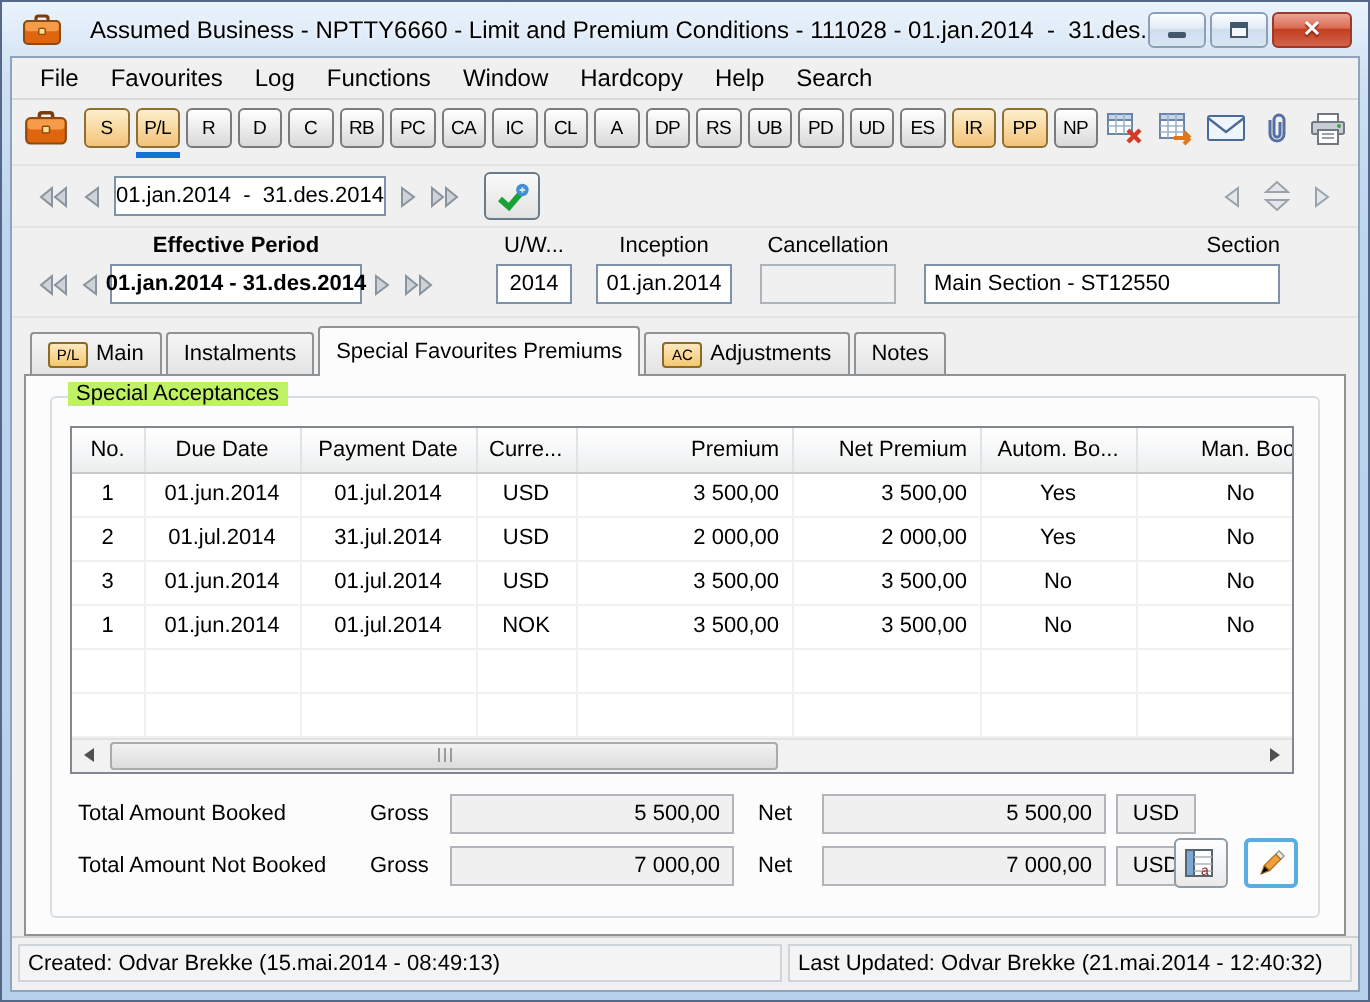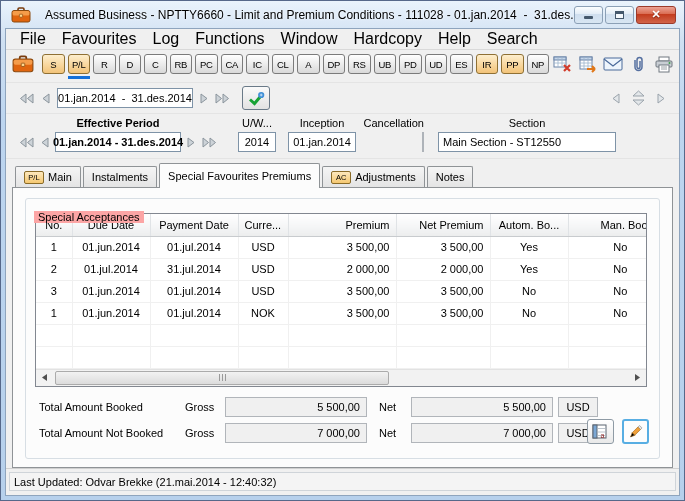--- a/index.html
+++ b/index.html
@@ -19,21 +19,21 @@
           background: linear-gradient(#fbfdfe, #e2ecf6 45%, #cfdeee 46%, #d8e6f3);
           display: flex; align-items: center; justify-content: center; }
   .wbtn.close { width: 40px; border-color: #9c3a2a;
           background: linear-gradient(#eba395, #d96a4f 45%, #c33c1e 46%, #d1644a); }
   .glyph-min { width: 9px; height: 3px; background: #44586c; border-radius: 1px; margin-top: 6px; }
   .glyph-max { width: 9px; height: 8px; border: 1px solid #44586c; border-top-width: 3px; background: #f4f8fc; }
   .glyph-close { color: #fff; font-weight: bold; font-size: 11px; text-shadow: 0 1px 1px #7c2413; }
   
   .app { flex: 1; display: flex; flex-direction: column; background: #f0f0f0; border: 1px solid #8ea4bd; overflow: hidden; }
   
-  .menubar { height: 21px; display: flex; align-items: center; padding-left: 6px; border-bottom: 1px solid #d9d9d9; font-size: 16px; }
+  .menubar { height: 21px; display: flex; align-items: center; padding-left: 6px; border-bottom: 1px solid #d9d9d9; font-size: 12px; }
   .menu-item { padding: 2px 8px; }
   
   .toolbar { height: 33px; display: flex; align-items: flex-start; padding: 4px 0 0 6px; border-bottom: 1px solid #e4e4e4; }
   .tbtn { position: relative; width: 25px; height: 20px; margin-right: 3px; border: 1px solid #7b7b7b; border-radius: 3px;
           background: linear-gradient(#ffffff, #ececec 50%, #d9d9d9);
           display: flex; align-items: center; justify-content: center;
           font-size: 9.5px; letter-spacing: -0.3px; }
   .tbtn.accent { background: linear-gradient(#fdeecd, #f9d9a2 50%, #f2c379); border-color: #8f7034; }
   .tbtn.selected::after { content: ""; position: absolute; left: -1px; right: -1px; bottom: -6px; height: 3px; background: #1670d8; }
   .ticon { width: 24px; height: 20px; margin-right: 4px; display: flex; align-items: center; justify-content: center; }
@@ -45,35 +45,35 @@
   .field.gray { background: #f0f0f0; border-color: #aeb3b9; }
   .navrow .period { width: 136px; margin: 0 4px; }
   .checkbtn { width: 28px; height: 24px; margin-left: 8px; border: 1px solid #6a7a88; border-radius: 3px;
               background: linear-gradient(#fafafa, #e2e2e2); display: flex; align-items: center; justify-content: center; }
   .spacer { flex: 1; }
   .rightnav { display: flex; align-items: center; gap: 6px; }
   
   .headerrow { height: 45px; display: flex; align-items: flex-end; padding: 2px 8px 6px; border-bottom: 1px solid #e4e4e4; }
   .fgroup { display: flex; flex-direction: column; }
   .flabel { text-align: center; margin-bottom: 3px; white-space: nowrap; overflow: hidden; }
-  .flabel.left { text-align: center; }
+  .flabel.left { text-align: right; }
   .frow { display: flex; align-items: center; }
   
   .content { flex: 1; display: flex; flex-direction: column; padding: 4px 6px 0; background: #f0f0f0; min-height: 0; }
   .tabstrip { display: flex; align-items: flex-end; padding-left: 3px; position: relative; z-index: 2; }
   .tab { height: 21px; display: flex; align-items: center; padding: 0 8px; margin-right: 2px;
          border: 1px solid #8f9396; border-bottom: none; border-radius: 2px 2px 0 0;
          background: linear-gradient(#f5f5f5, #e4e4e4); white-space: nowrap; }
   .tab.active { height: 25px; background: #fcfcfc; margin-bottom: -1px; padding-bottom: 1px; }
   .minifolder { width: 20px; height: 13px; border: 1px solid #8a6b28; border-radius: 2px; margin-right: 4px;
                 background: linear-gradient(#fde8bd, #f5c871); font-size: 7.5px; display: flex; align-items: center; justify-content: center; }
   .tabpage { flex: 1; background: #fcfcfc; border: 1px solid #8f9396; position: relative; min-height: 0; }
   
   .groupbox { position: absolute; inset: 10px 12px 8px; border: 1px solid #d7dee4; border-radius: 3px; padding: 14px 9px 8px; }
-  .grouptitle { position: absolute; top: -8px; left: 8px; background: #fca5a5; padding: 0 4px; margin-top: 20px; }
+  .grouptitle { position: absolute; top: -8px; left: 8px; background: #bef264; padding: 0 4px; }
   
   .tablewrap { border: 1px solid #828790; width: 612px; background: #fff; }
   table { border-collapse: collapse; table-layout: fixed; width: 610px; }
   th { height: 22px; font-weight: normal; background: linear-gradient(#ffffff, #f4f5f6 60%, #eceded);
        border-right: 1px solid #e0e3e6; border-bottom: 1px solid #c8cbce; padding: 0 6px; white-space: nowrap; overflow: hidden; margin-top: 20px; }
   td { height: 22px; border-right: 1px solid #f0f0f0; border-bottom: 1px solid #f0f0f0; padding: 0 6px; white-space: nowrap; overflow: hidden; }
   th:last-child, td:last-child { border-right: none; padding-left: 32px; }
   .al-c { text-align: center; } .al-r { text-align: right; } .al-l { text-align: left; }
   
   .hscroll { height: 17px; background: #f2f2f2; border-top: 1px solid #e2e2e2; display: flex; align-items: stretch; }
@@ -279,29 +279,29 @@
                 <path d="M1 1l6 4.5L1 10z" fill="#cdd3d8" stroke="#8a949c"></path>
               </svg>
           </span>
           <span class="arrbtn">
             <svg width="15" height="11">
                 <path d="M1 1l5.5 4.5L1 10zM8 1l5.5 4.5L8 10z" fill="#cdd3d8" stroke="#8a949c"></path>
               </svg>
           </span>
         </span>
       </span>
-      <span class="fgroup" style="margin-left:18px;width:38px;">
+      <span class="fgroup" style="margin-left:28px;width:38px;">
         <span class="flabel">U/W...</span>
         <span class="field">2014</span>
       </span>
       <span class="fgroup" style="margin-left:12px;width:68px;">
         <span class="flabel">Inception</span>
         <span class="field">01.jan.2014</span>
       </span>
-      <span class="fgroup" style="width:68px;align-items:flex-end;">
+      <span class="fgroup" style="margin-left:14px;width:68px;">
         <span class="flabel">Cancellation</span>
         <span class="field gray"></span>
       </span>
       <span class="fgroup" style="margin-left:14px;width:178px;">
         <span class="flabel left">Section</span>
         <span class="field" style="justify-content:flex-start;padding-left:4px;">Main Section - ST12550</span>
       </span>
     </div>
 
     <div class="content">
@@ -472,17 +472,18 @@
                   <path d="M7.4 13.6L8 15l.6-1.4z" fill="#3a3a3a"></path>
                 </g>
               </svg>
             </span>
           </div>
         </div>
       </div>
     </div>
 
     <div class="statusbar">
+      <span class="scell left">Created: Odvar Brekke (15.mai.2014 - 08:49:13)</span>
       <span class="scell right">Last Updated: Odvar Brekke (21.mai.2014 - 12:40:32)</span>
     </div>
 
   </div>
 </div>
 
 </body></html>

